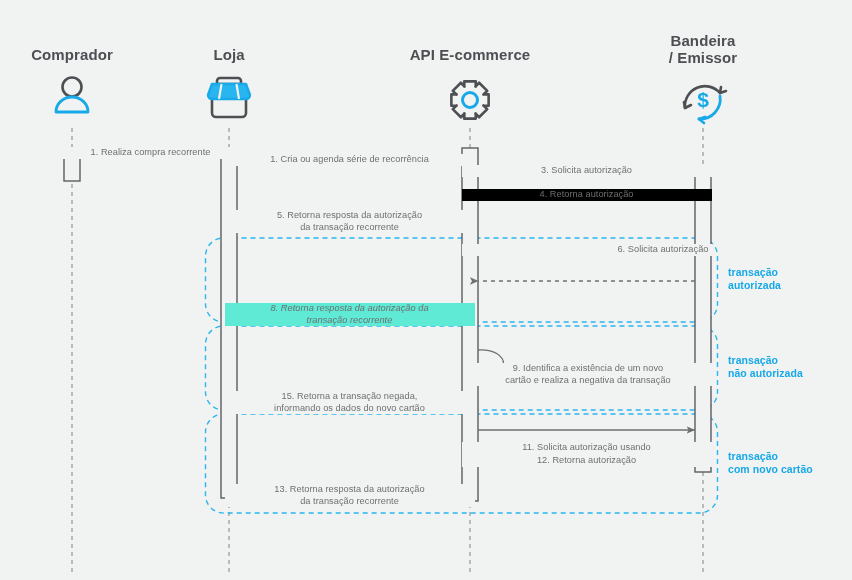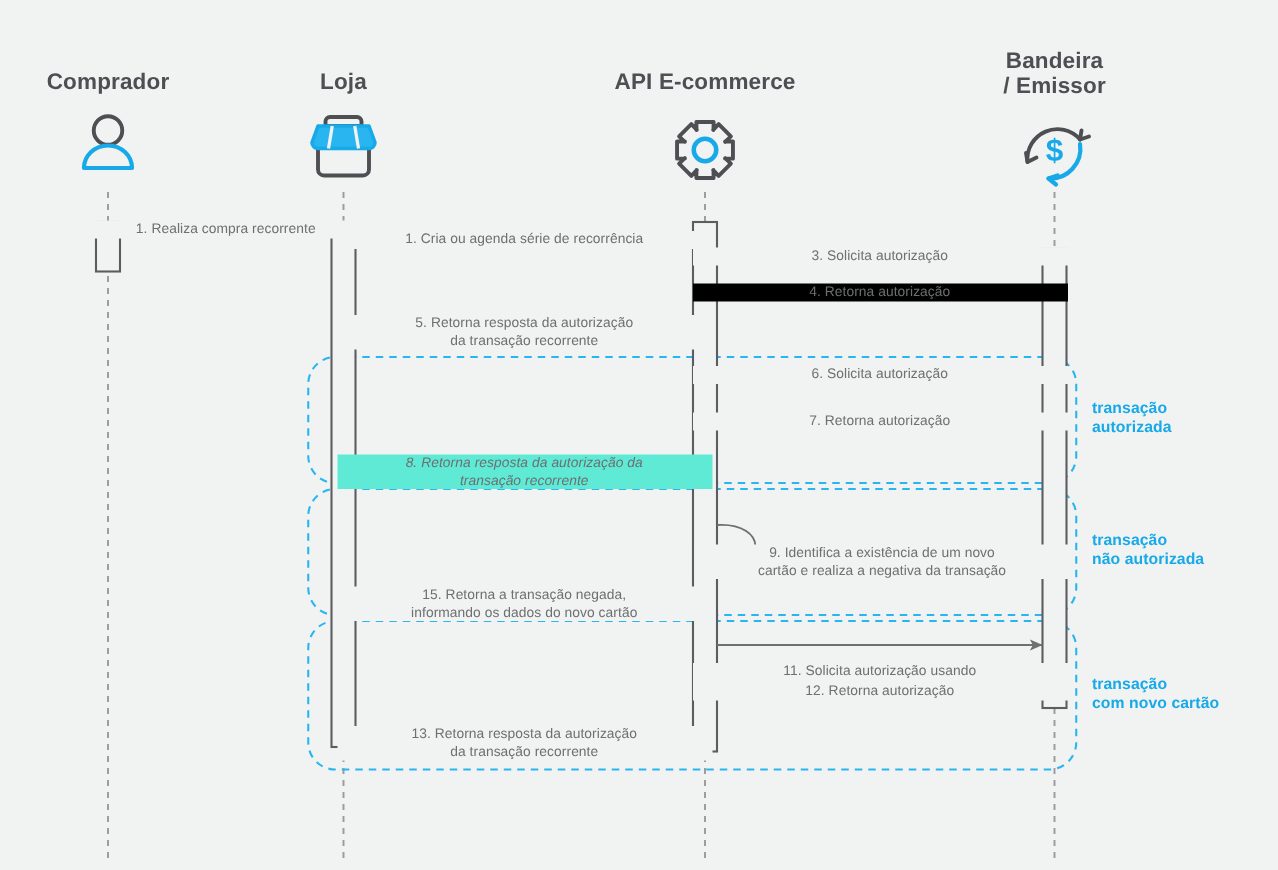--- a/index.html
+++ b/index.html
@@ -91,22 +91,21 @@
       <path d="M720,96 A20,20 0 0 1 699,119" fill="none" stroke="#17a9e8" stroke-width="2.8" stroke-linecap="round"></path>
       <path d="M699,119 l6,-2 M699,119 l5,4" fill="none" stroke="#17a9e8" stroke-width="2.8" stroke-linecap="round"></path>
       <text x="703" y="107" text-anchor="middle" fill="#17a9e8" font-family="&quot;Liberation Sans&quot;, sans-serif" font-size="21" font-weight="bold">$</text>
     </svg>
     <div class="msg-label" style="left: 25.5px; width: 250px; top: 147px; background: rgb(241, 242, 242); padding: 0px 3px; box-sizing: border-box;">1. Realiza compra recorrente</div>
     <div class="msg-label" style="left: 224.5px; width: 250px; top: 154px; background: rgb(241, 242, 242); padding: 0px 3px; box-sizing: border-box;">1. Cria ou agenda série de recorrência</div>
     <div class="msg-label" style="left: 461.5px; width: 250px; top: 165px; background: rgb(241, 242, 242); padding: 0px 3px; box-sizing: border-box;">3. Solicita autorização</div>
     <div class="msg-label" style="left: 461.5px; width: 250px; top: 189px; background: #000000; padding: 0px 3px; box-sizing: border-box;">4. Retorna autorização</div>
     <div class="msg-label" style="left: 224.5px; width: 250px; top: 210px; background: rgb(241, 242, 242); padding: 0px 3px; box-sizing: border-box;">5. Retorna resposta da autorização
 da transação recorrente</div>
-    <div class="msg-label" style="left: 461.5px; width: 250px; top: 244px; background: rgb(241, 242, 242); padding: 0px 3px; box-sizing: border-box;">6. Solicita autorização</div>
-    <div class="msg-label" style="left: 461.5px; width: 250px; top: 275px; background: rgb(241, 242, 242); padding: 0px 3px; box-sizing: border-box;">7. Retorna autorização</div>
+    <div class="msg-label" style="left: 461.5px; width: 250px; top: 244px; background: rgb(241, 242, 242); padding: 0px 3px; box-sizing: border-box; text-align: right;">6. Solicita autorização</div>
     <div class="msg-label" style="left: 224.5px; width: 250px; top: 303px; background: #5eead4; padding: 0px 3px; box-sizing: border-box; font-style: italic;">8. Retorna resposta da autorização da
 transação recorrente</div>
     <div class="msg-label" style="left: 463px; width: 250px; top: 363px; background: rgb(241, 242, 242); padding: 0px 3px; box-sizing: border-box;">9. Identifica  a existência  de um novo
 cartão e realiza a negativa da transação</div>
     <div class="msg-label" style="left: 224.5px; width: 250px; top: 391px; background: rgb(241, 242, 242); padding: 0px 3px; box-sizing: border-box;">15. Retorna a transação negada,
 informando os dados do novo cartão</div>
     <div class="msg-label" style="left: 461.5px; width: 250px; top: 442px; background: rgb(241, 242, 242); padding: 0px 3px; box-sizing: border-box;">11. Solicita autorização usando
 o novo cartão</div>
     <div class="msg-label" style="left: 461.5px; width: 250px; top: 455px; background: rgb(241, 242, 242); padding: 0px 3px; box-sizing: border-box;">12. Retorna autorização</div>
     <div class="msg-label" style="left: 224.5px; width: 250px; top: 484px; background: rgb(241, 242, 242); padding: 0px 3px; box-sizing: border-box;">13. Retorna resposta da autorização

